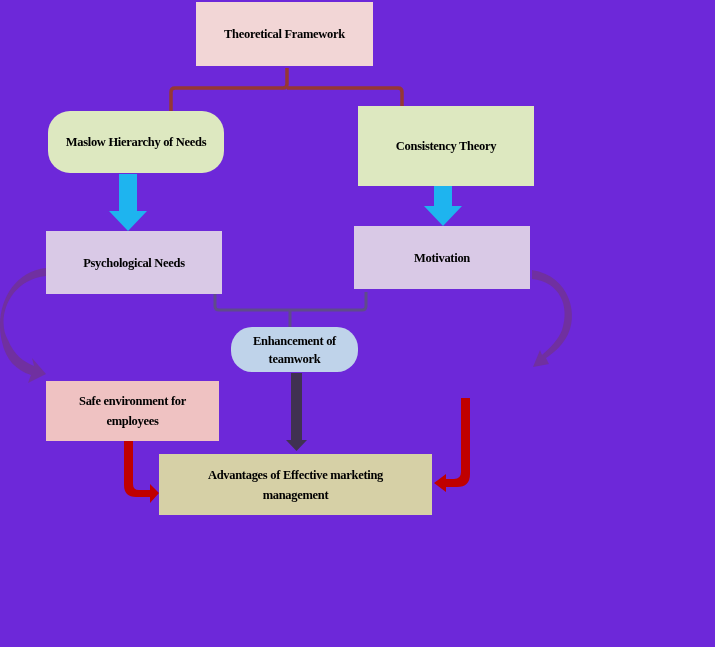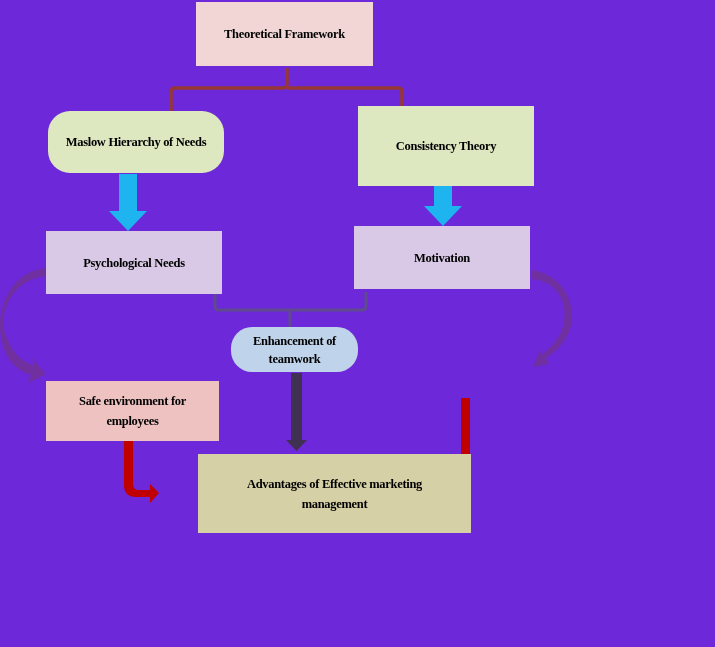--- a/index.html
+++ b/index.html
@@ -81,17 +81,17 @@
 
   <div class="node rose" style="left:46px; top:345px; width:173px; height:60px; padding:0 20px;margin-top:36px;">
     <span>Safe environment for employees</span>
   </div>
 
   <div class="node blue" style="left:231px; top:327px; width:127px; height:45px; line-height:18px;border-radius:21px;">
     <span>Enhancement of teamwork</span>
   </div>
 
 
-  <div class="node khaki" style="left:159px; top:454px; width:273px; height:79px; padding:4px 30px;margin-left:39px;">
+  <div class="node khaki" style="left:159px; top:454px; width:273px; height:61px; padding:4px 30px;">
     <span>Advantages of Effective marketing management</span>
   </div>
 
 </div>
 
 </body></html>

